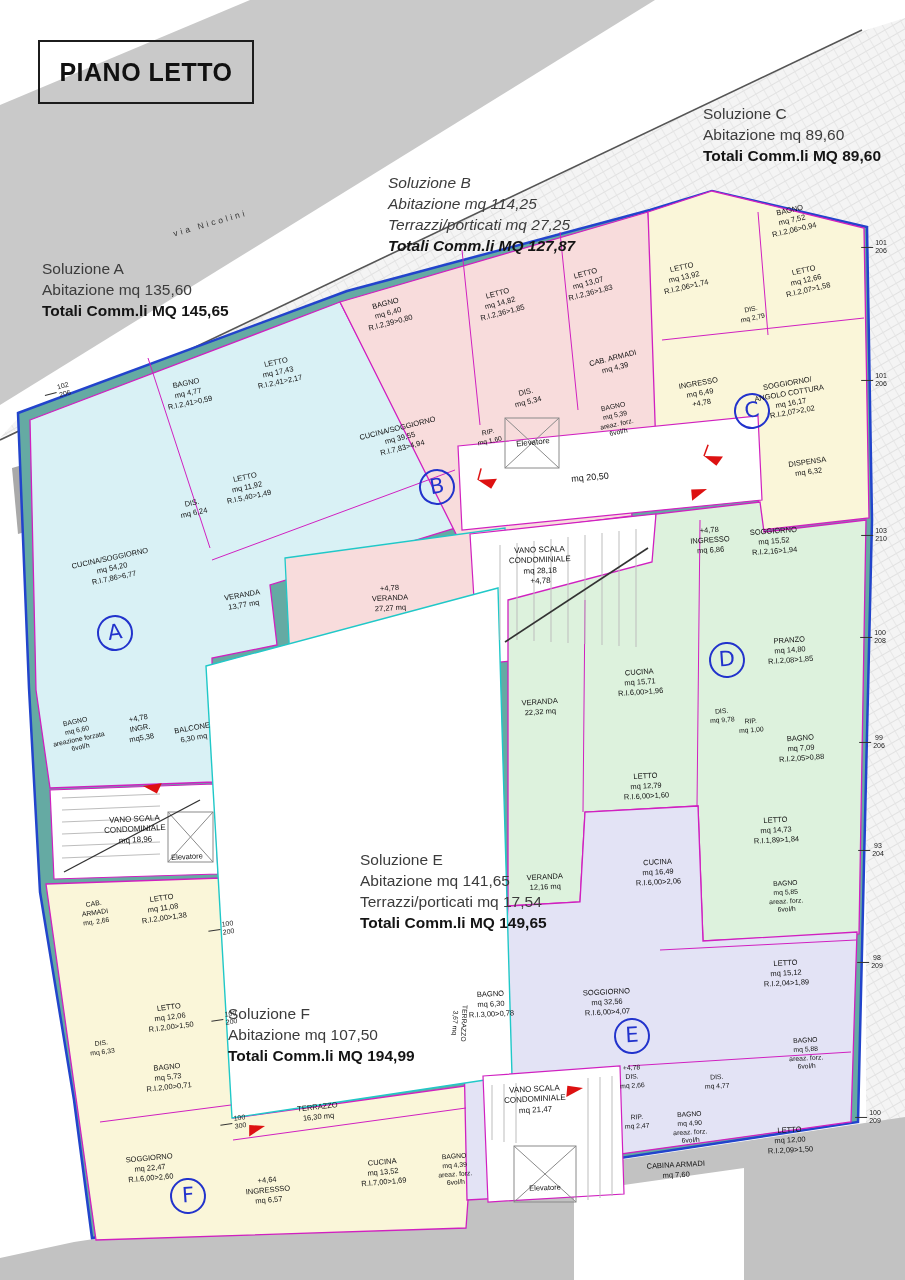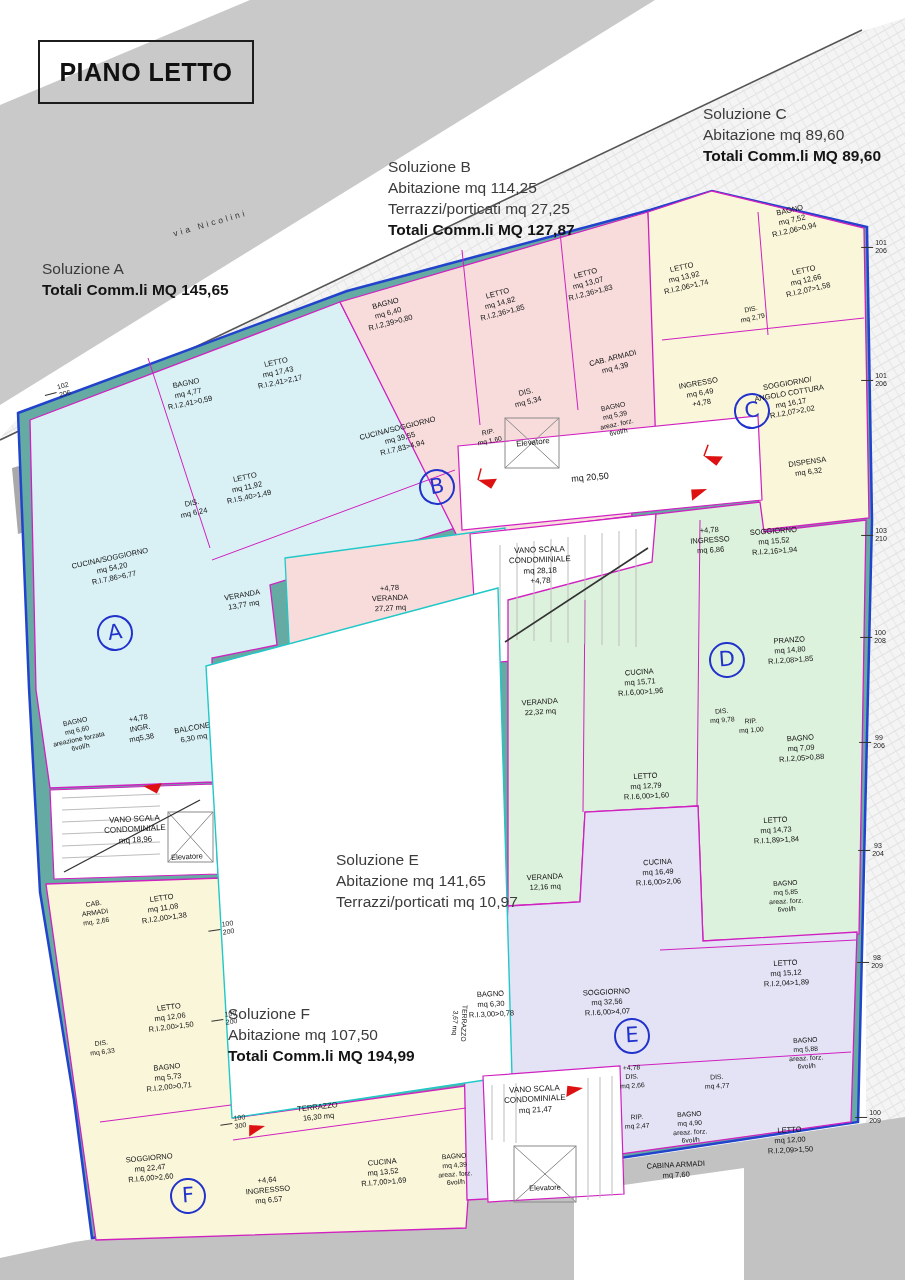--- a/index.html
+++ b/index.html
@@ -149,38 +149,40 @@
     </g>
   </svg>
 
   <div class="title-box">
     <span>PIANO LETTO</span>
   </div>
   <div class="street" style="left:172px;top:218px;">via Nicolini</div>
 
   <div class="sol" style="left:42px;top:258px;">
     <div>Soluzione A</div>
+    <div>Abitazione mq 135,60</div>
     <div class="tot">Totali Comm.li MQ 145,65</div>
   </div>
-  <div class="sol" style="left:388px;top:156px;">
+  <div class="sol" style="left:388px;top:172px;font-style:italic;">
     <div>Soluzione B</div>
     <div>Abitazione mq 114,25</div>
     <div>Terrazzi/porticati mq 27,25</div>
     <div class="tot">Totali Comm.li MQ 127,87</div>
   </div>
   <div class="sol" style="left:703px;top:103px;">
     <div>Soluzione C</div>
     <div>Abitazione mq 89,60</div>
 
     <div class="tot">Totali Comm.li MQ 89,60</div>
   </div>
-  <div class="sol" style="left:336px;top:849px;">
+  <div class="sol" style="left:360px;top:849px;">
     <div>Soluzione E</div>
     <div>Abitazione mq 141,65</div>
-    <div>Terrazzi/porticati mq 10,97</div>
+    <div>Terrazzi/porticati mq 17,54</div>
+    <div class="tot">Totali Comm.li MQ 149,65</div>
   </div>
   <div class="sol" style="left:228px;top:1003px;">
     <div>Soluzione F</div>
     <div>Abitazione mq 107,50</div>
     <div class="tot">Totali Comm.li MQ 194,99</div>
   </div>
 
   <div class="badge" style="left:115px;top:633px;--r:-8deg;">A</div>
   <div class="badge" style="left:437px;top:487px;--r:-10deg;">B</div>
   <div class="badge" style="left:752px;top:411px;--r:-8deg;">C</div>

